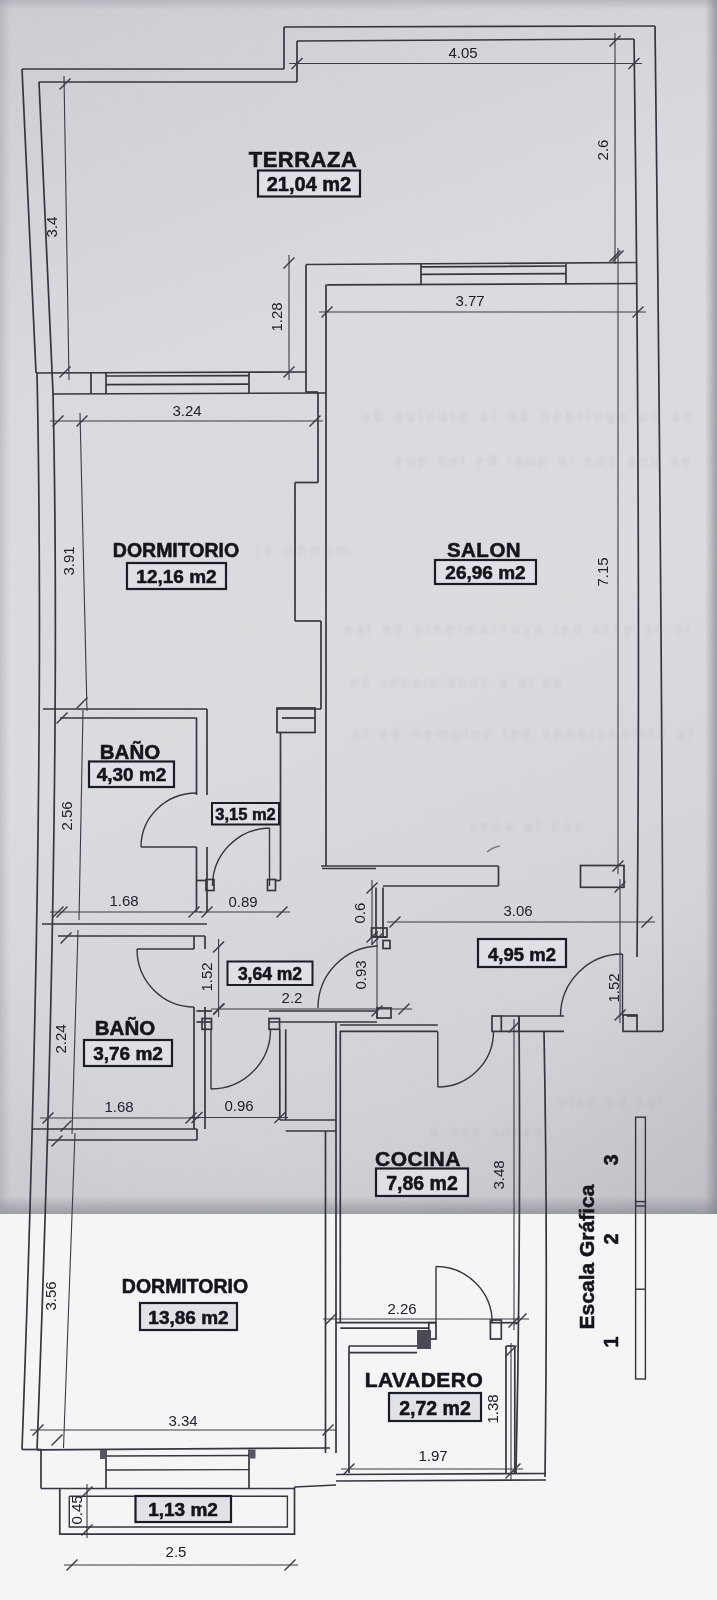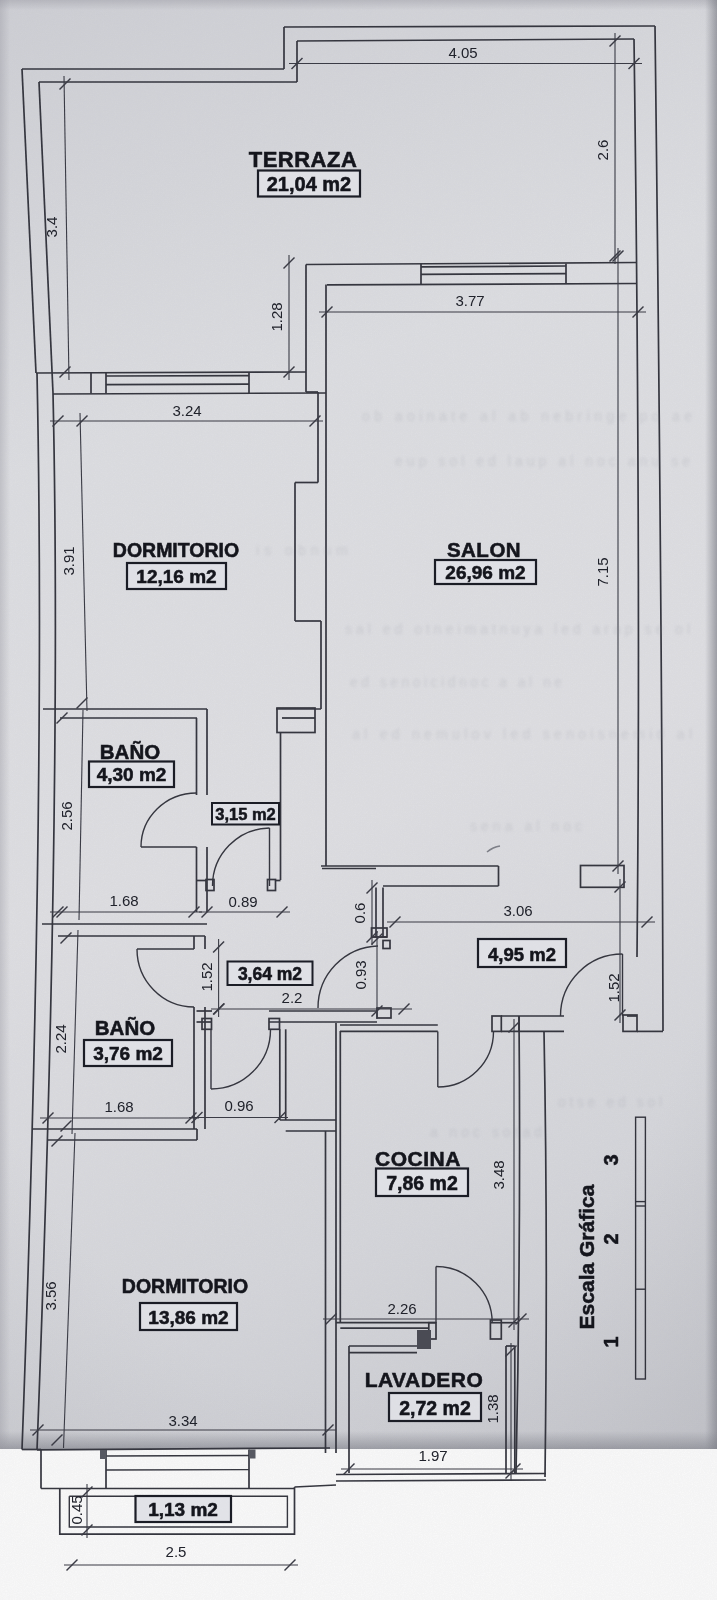--- a/index.html
+++ b/index.html
@@ -1,17 +1,17 @@
 <!DOCTYPE html>
 <html><head>
 <meta charset="utf-8">
 <style>
 html,body{margin:0;padding:0;}
 body{width:717px;height:1600px;overflow:hidden;font-family:"Liberation Sans",sans-serif;}
-#photo{position:relative;width:717px;height:1449px;
+#photo{position:relative;width:717px;height:1214px;
 background:
  radial-gradient(ellipse 120% 115% at 46% 36%, rgba(215,215,220,0) 52%, rgba(138,139,148,0.42) 100%),
  linear-gradient(to right, rgba(150,150,160,0.4) 0px, rgba(150,150,160,0) 10px),
  linear-gradient(to left, rgba(115,117,127,0.65) 0px, rgba(115,117,127,0) 12px),
  linear-gradient(to bottom, rgba(150,150,160,0.45) 0px, rgba(150,150,160,0) 10px),
  linear-gradient(to top, rgba(115,117,127,0.6) 0px, rgba(115,117,127,0) 18px),
  linear-gradient(160deg, #d0d1d7 0%, #e0e1e5 28%, #e2e2e6 55%, #d8d9de 80%, #cbccd2 100%);
 }
 svg{position:absolute;left:0;top:0;filter:blur(0.3px);}
 .dimt{font-size:15px;fill:#20222b;font-family:"Liberation Sans",sans-serif;}

